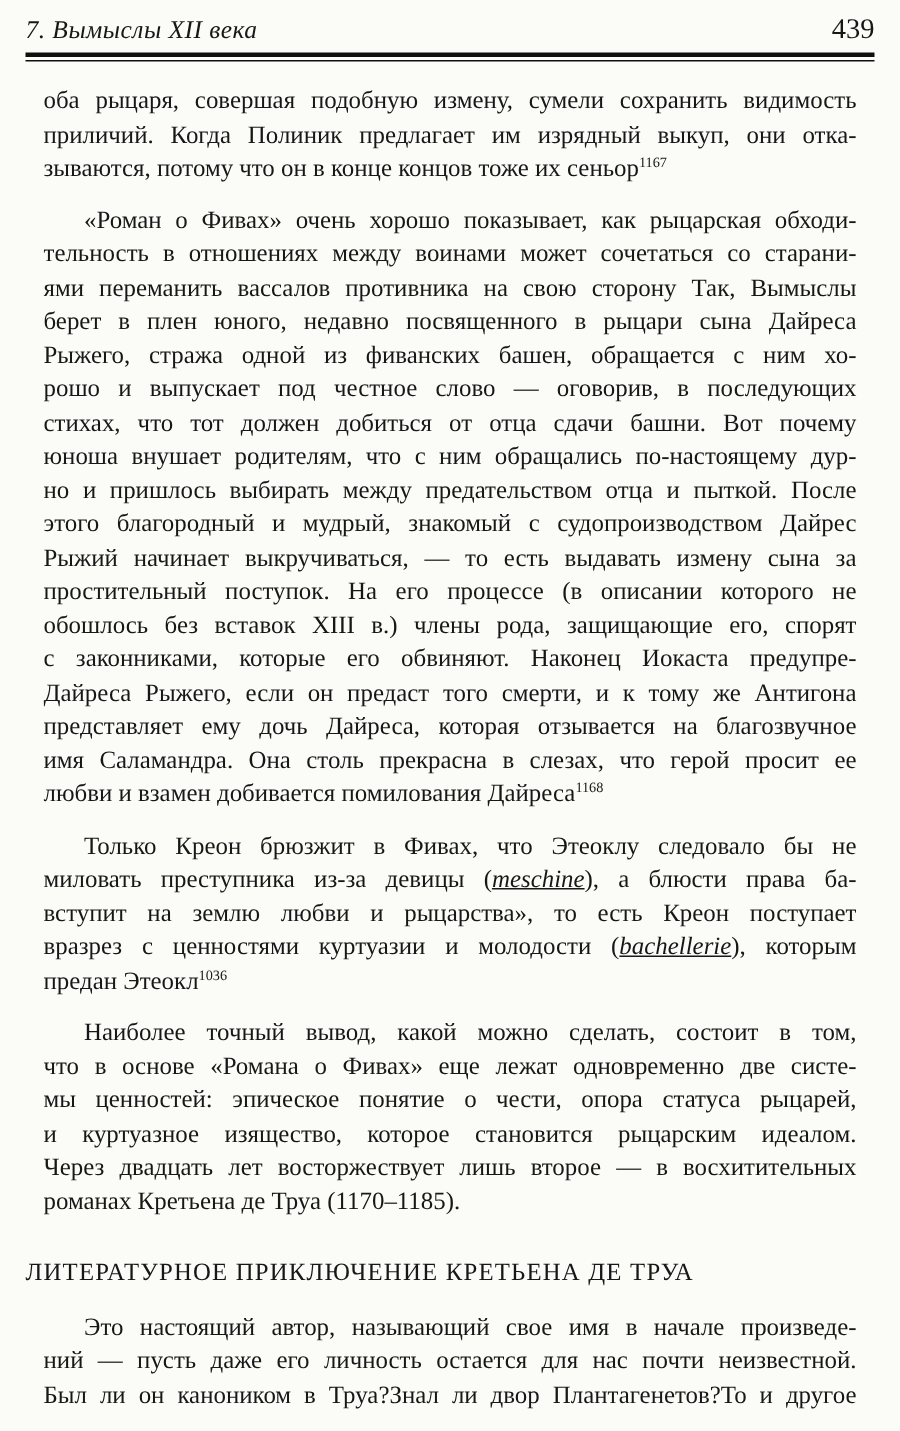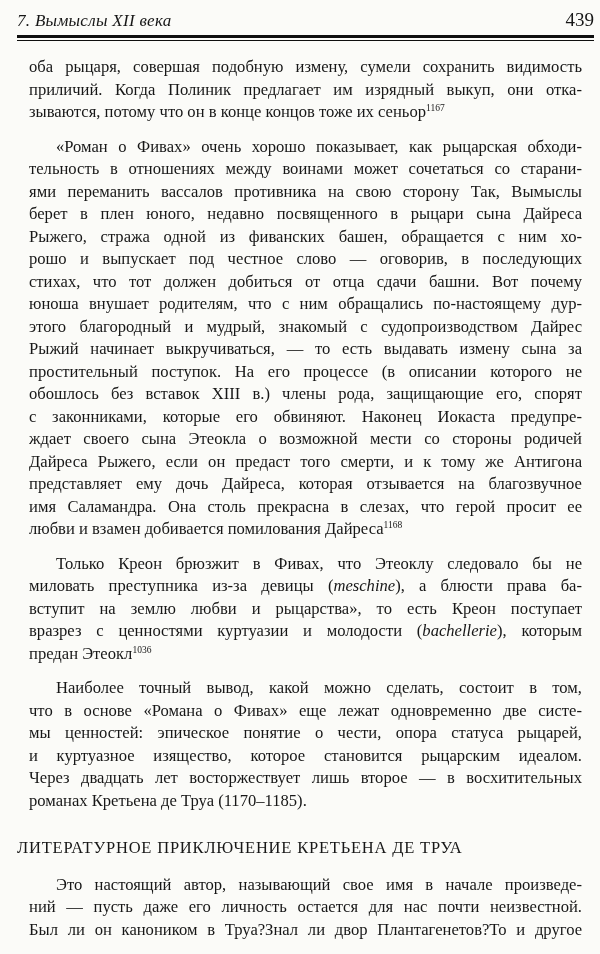--- a/index.html
+++ b/index.html
@@ -5,21 +5,21 @@
   html, body { margin: 0; padding: 0; }
   body {
     width: 600px; height: 954px;
     background: #fbfbf8;
     font-family: "Liberation Serif", "DejaVu Serif", serif;
     color: #171717;
   }
   .page {
     box-sizing: border-box;
     width: 600px; height: 954px;
-    padding: 9px 6px 0 17px;
+    padding: 9px 17px 0 17px;
     overflow: hidden;
   }
   .running-header {
     display: flex;
     justify-content: space-between;
     align-items: baseline;
   }
   .chapter-title {
     font-style: italic;
     font-size: 17px;
@@ -44,21 +44,21 @@
     text-align: justify;
     text-align-last: justify;
   }
   .line.para-end { text-align-last: left; font-family: Liberation Serif, serif; }
   .line.first-indent { text-indent: 27px; }
   sup {
     font-size: 9.5px;
     line-height: 0;
     vertical-align: 6px;
   }
-  i { font-style: italic; }
+  i { font-style: italic; text-decoration: underline; }
   .section-heading {
     margin: 25px 0 14px 0;
     text-align: left;
     font-size: 16.5px;
     letter-spacing: 0.8px;
     white-space: nowrap;
   }
 </style>
 </head>
 <body>
@@ -77,26 +77,26 @@
       </div>
       <div class="paragraph">
         <div class="line first-indent">«Роман о Фивах» очень хорошо показывает, как рыцарская обходи-</div>
         <div class="line">тельность в отношениях между воинами может сочетаться со старани-</div>
         <div class="line">ями переманить вассалов противника на свою сторону Так, Вымыслы</div>
         <div class="line">берет в плен юного, недавно посвященного в рыцари сына Дайреса</div>
         <div class="line">Рыжего, стража одной из фиванских башен, обращается с ним хо-</div>
         <div class="line">рошо и выпускает под честное слово — оговорив, в последующих</div>
         <div class="line">стихах, что тот должен добиться от отца сдачи башни. Вот почему</div>
         <div class="line">юноша внушает родителям, что с ним обращались по-настоящему дур-</div>
+        <div class="line">но и пришлось выбирать между предательством отца и пыткой. После</div>
         <div class="line">этого благородный и мудрый, знакомый с судопроизводством Дайрес</div>
         <div class="line">Рыжий начинает выкручиваться, — то есть выдавать измену сына за</div>
         <div class="line">простительный поступок. На его процессе (в описании которого не</div>
         <div class="line">обошлось без вставок XIII в.) члены рода, защищающие его, спорят</div>
         <div class="line">с законниками, которые его обвиняют. Наконец Иокаста предупре-</div>
-        <div class="line">ждает своего сына Этеокла о возможной мести со стороны родичей</div>
         <div class="line">Дайреса Рыжего, если он предаст того смерти, и к тому же Антигона</div>
         <div class="line">представляет ему дочь Дайреса, которая отзывается на благозвучное</div>
         <div class="line">имя Саламандра. Она столь прекрасна в слезах, что герой просит ее</div>
         <div class="line para-end">любви и взамен добивается помилования Дайреса<sup>1168</sup></div>
       </div>
       <div class="paragraph">
         <div class="line first-indent">Только Креон брюзжит в Фивах, что Этеоклу следовало бы не</div>
         <div class="line">миловать преступника из-за девицы (<i>meschine</i>), а блюсти права ба-</div>
         <div class="line">вступит на землю любви и рыцарства», то есть Креон поступает</div>
         <div class="line">вразрез с ценностями куртуазии и молодости (<i>bachellerie</i>), которым</div>

